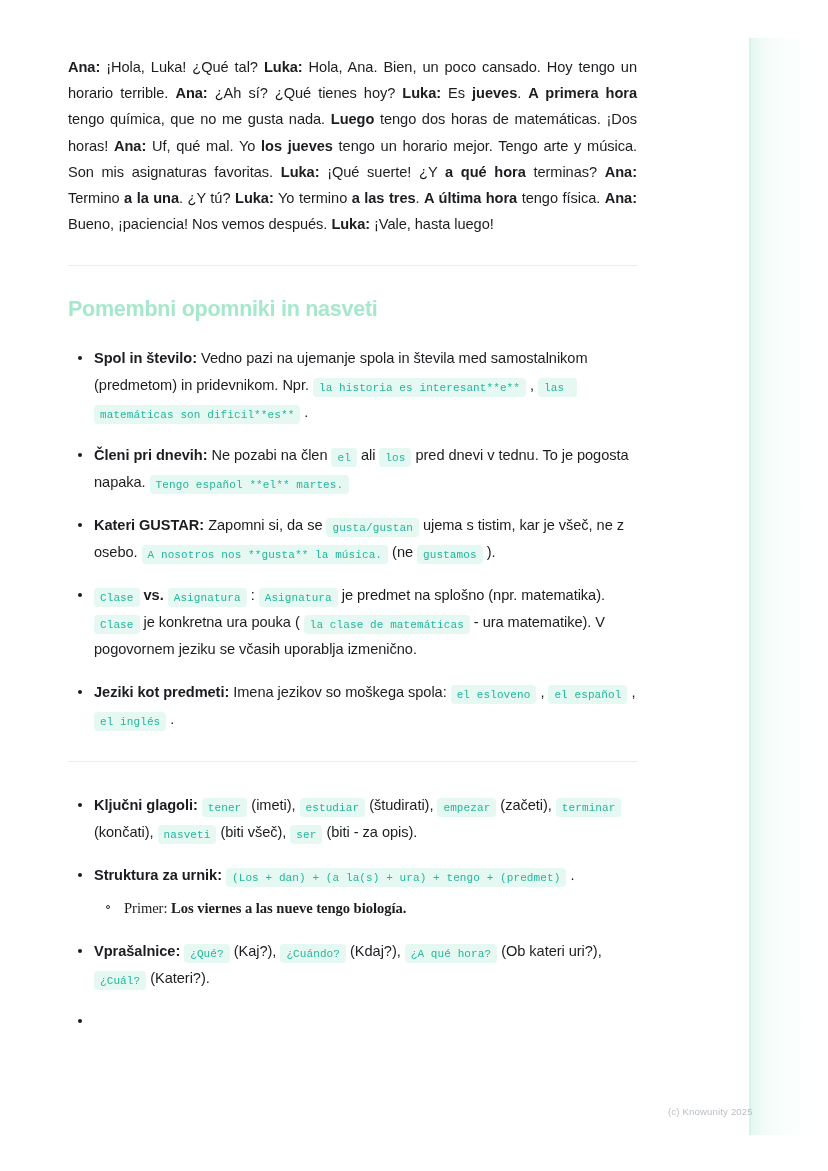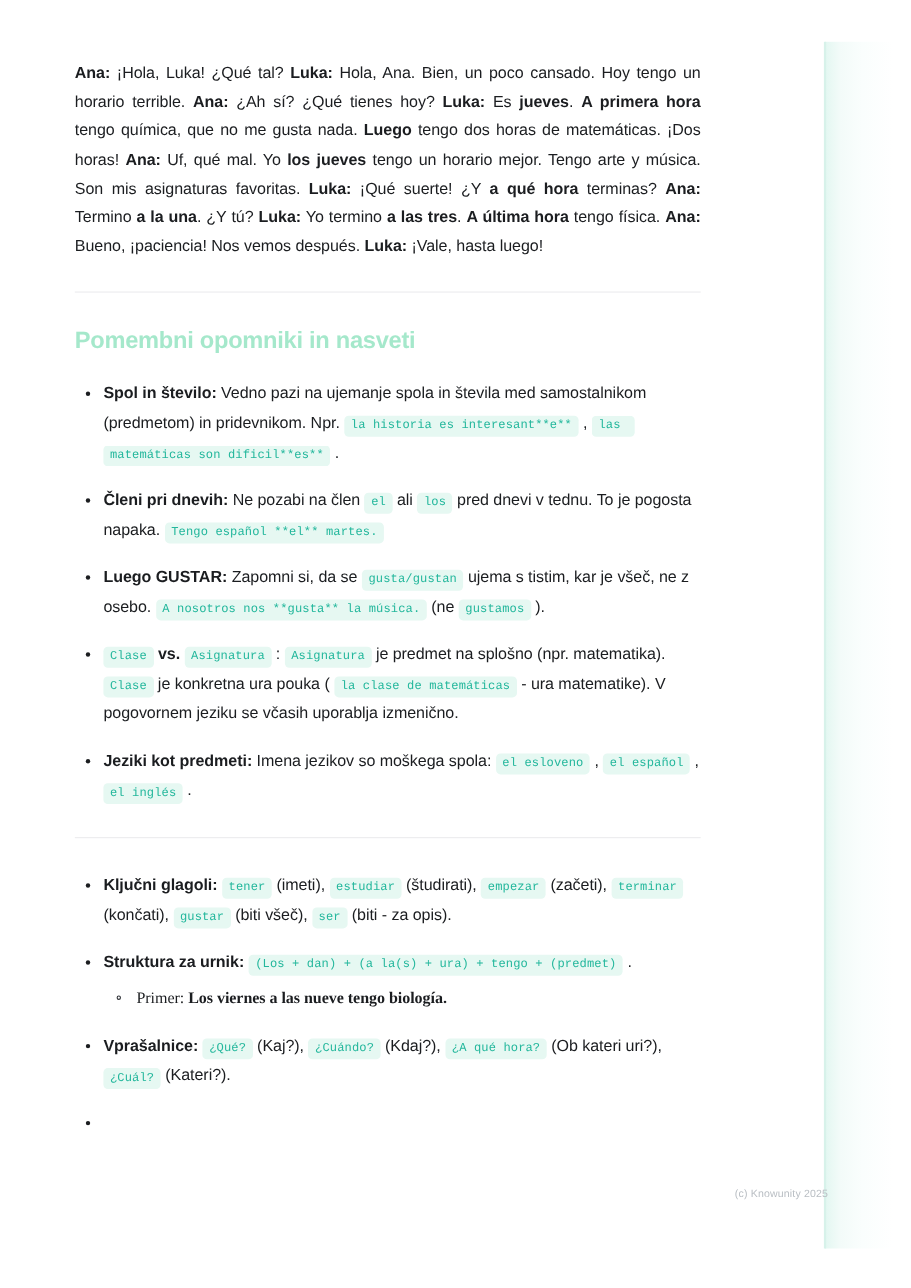--- a/index.html
+++ b/index.html
@@ -148,21 +148,21 @@
     letter-spacing: 0.1px;
     line-height: 1.05;
     box-decoration-break: clone;
     -webkit-box-decoration-break: clone;
   }
 
   
   .footer {
     position: absolute;
     left: 668px;
-    top: 1080px;
+    top: 1106px;
     font-size: 9.6px;
     color: #b9bec3;
     letter-spacing: 0.15px;
     white-space: nowrap;
   }
 </style>
 </head>
 <body>
 
 <div class="page">
@@ -182,39 +182,39 @@
       <li>
         <span class="bullet"></span>
         <span><b>Spol in število:</b> Vedno pazi na ujemanje spola in števila med samostalnikom (predmetom) in pridevnikom. Npr. <code class="chip">la historia es interesant**e**</code> , <code class="chip">las matemáticas son dificil**es**</code> .</span>
       </li>
       <li>
         <span class="bullet"></span>
         <span><b>Členi pri dnevih:</b> Ne pozabi na člen <code class="chip">el</code> ali <code class="chip">los</code> pred dnevi v tednu. To je pogosta napaka. <code class="chip">Tengo español **el** martes.</code></span>
       </li>
       <li>
         <span class="bullet"></span>
-        <span><b>Luego GUSTAR:</b> Zapomni si, da se <code class="chip">gusta/gustan</code> ujema s tistim, kar je všeč, ne z osebo. <code class="chip">A nosotros nos **gusta** la música.</code> (ne <code class="chip">gustamos</code> ).</span>
+        <span><b>Kateri GUSTAR:</b> Zapomni si, da se <code class="chip">gusta/gustan</code> ujema s tistim, kar je všeč, ne z osebo. <code class="chip">A nosotros nos **gusta** la música.</code> (ne <code class="chip">gustamos</code> ).</span>
       </li>
       <li>
         <span class="bullet"></span>
         <span><code class="chip">Clase</code> <b>vs.</b> <code class="chip">Asignatura</code> : <code class="chip">Asignatura</code> je predmet na splošno (npr. matematika). <code class="chip">Clase</code> je konkretna ura pouka ( <code class="chip">la clase de matemáticas</code> - ura matematike). V pogovornem jeziku se včasih uporablja izmenično.</span>
       </li>
       <li>
         <span class="bullet"></span>
         <span><b>Jeziki kot predmeti:</b> Imena jezikov so moškega spola: <code class="chip">el esloveno</code> , <code class="chip">el español</code> , <code class="chip">el inglés</code> .</span>
       </li>
     </ul>
 
     <hr class="rule">
 
 
     <ul class="tips">
       <li>
         <span class="bullet"></span>
-        <span><b>Ključni glagoli:</b> <code class="chip">tener</code> (imeti), <code class="chip">estudiar</code> (študirati), <code class="chip">empezar</code> (začeti), <code class="chip">terminar</code> (končati), <code class="chip">gustar</code> (biti všeč), <code class="chip">ser</code> (biti - za opis).</span>
+        <span><b>Ključni glagoli:</b> <code class="chip">tener</code> (imeti), <code class="chip">estudiar</code> (študirati), <code class="chip">empezar</code> (začeti), <code class="chip">terminar</code> (končati), <code class="chip">nasveti</code> (biti všeč), <code class="chip">ser</code> (biti - za opis).</span>
       </li>
       <li>
         <span class="bullet"></span>
         <span><b>Struktura za urnik:</b> <code class="chip">(Los + dan) + (a la(s) + ura) + tengo + (predmet)</code> .</span>
         <ul class="sublist">
           <li>
             <span class="bullet-hollow"></span>
             <span>Primer: <b>Los viernes a las nueve tengo biología.</b></span>
           </li>
         </ul>

